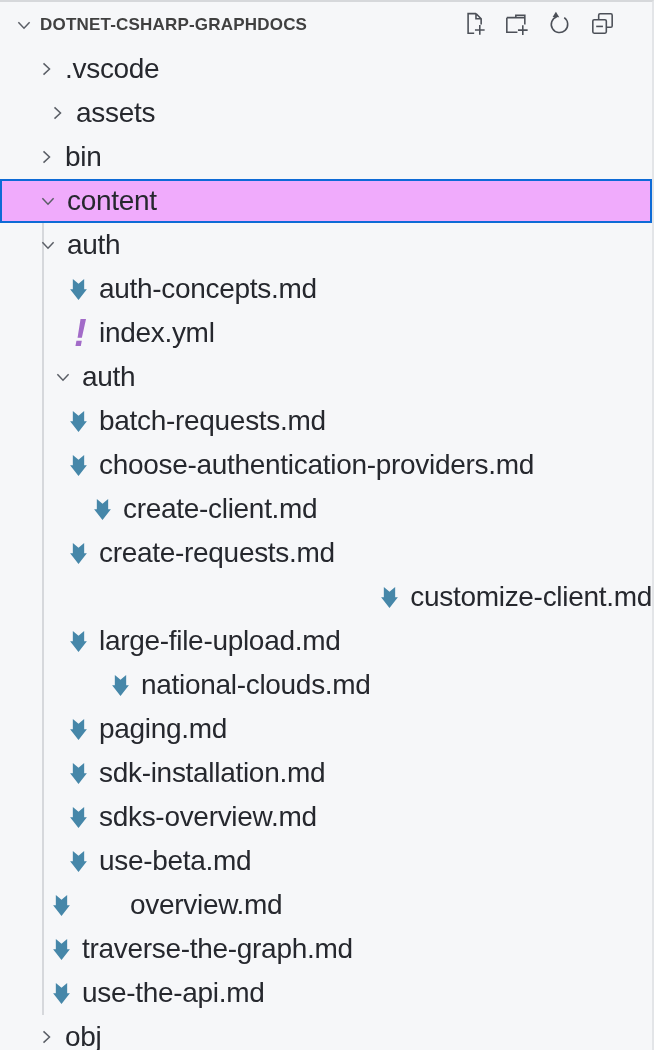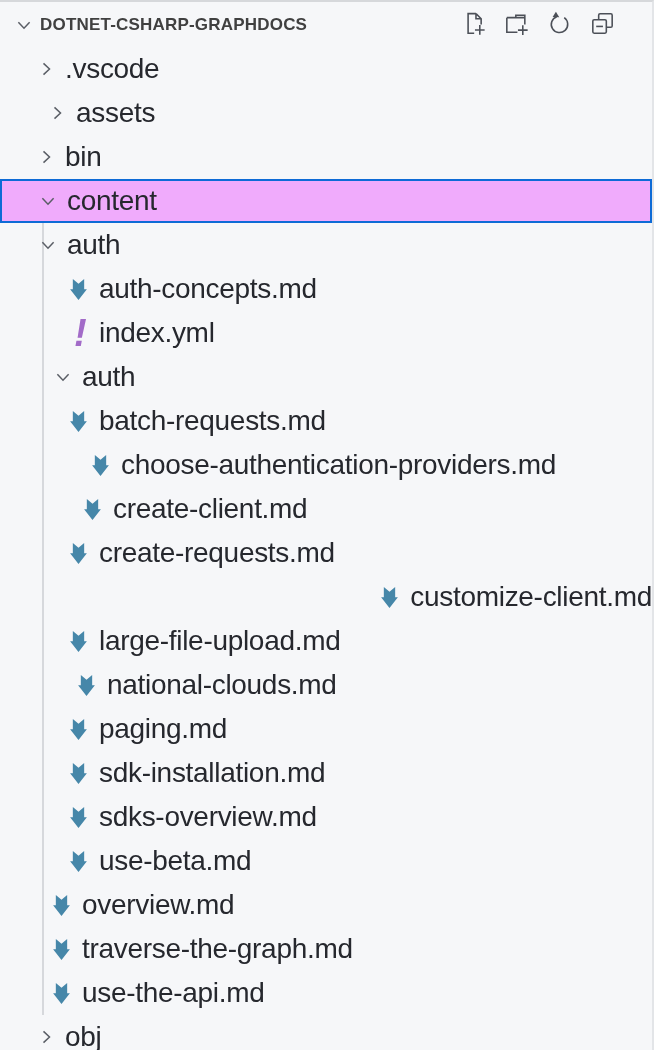--- a/index.html
+++ b/index.html
@@ -172,30 +172,30 @@
 
   <div class="row" style="padding-left: 70px;">
     <span class="iconbox">
           <svg width="17" height="21" viewBox="0 0 16 20">
             <polygon points="2.6,0 8,4.6 13.4,0 13.4,9.8 16,9.8 8,20 0,9.8 2.6,9.8" fill="#4687a9"></polygon>
           </svg>
         </span>
     <span class="label">batch-requests.md</span>
   </div>
 
-  <div class="row" style="padding-left: 92px;">
+  <div class="row" style="padding-left: 70px;">
     <span class="iconbox">
           <svg width="17" height="21" viewBox="0 0 16 20">
             <polygon points="2.6,0 8,4.6 13.4,0 13.4,9.8 16,9.8 8,20 0,9.8 2.6,9.8" fill="#4687a9"></polygon>
           </svg>
         </span>
     <span class="label">choose-authentication-providers.md</span>
   </div>
 
-  <div class="row" style="padding-left: 68px; margin-left: 16px;">
+  <div class="row" style="padding-left: 94px;">
     <span class="iconbox">
           <svg width="17" height="21" viewBox="0 0 16 20">
             <polygon points="2.6,0 8,4.6 13.4,0 13.4,9.8 16,9.8 8,20 0,9.8 2.6,9.8" fill="#4687a9"></polygon>
           </svg>
         </span>
     <span class="label">create-client.md</span>
   </div>
 
   <div class="row" style="padding-left: 70px;">
     <span class="iconbox">
@@ -217,21 +217,21 @@
 
   <div class="row" style="padding-left: 70px;">
     <span class="iconbox">
           <svg width="17" height="21" viewBox="0 0 16 20">
             <polygon points="2.6,0 8,4.6 13.4,0 13.4,9.8 16,9.8 8,20 0,9.8 2.6,9.8" fill="#4687a9"></polygon>
           </svg>
         </span>
     <span class="label">large-file-upload.md</span>
   </div>
 
-  <div class="row" style="padding-left: 78px;">
+  <div class="row" style="padding-left: 112px;">
     <span class="iconbox">
           <svg width="17" height="21" viewBox="0 0 16 20">
             <polygon points="2.6,0 8,4.6 13.4,0 13.4,9.8 16,9.8 8,20 0,9.8 2.6,9.8" fill="#4687a9"></polygon>
           </svg>
         </span>
     <span class="label">national-clouds.md</span>
   </div>
 
   <div class="row" style="padding-left: 70px;">
     <span class="iconbox">
@@ -262,44 +262,44 @@
 
   <div class="row" style="padding-left: 70px;">
     <span class="iconbox">
           <svg width="17" height="21" viewBox="0 0 16 20">
             <polygon points="2.6,0 8,4.6 13.4,0 13.4,9.8 16,9.8 8,20 0,9.8 2.6,9.8" fill="#4687a9"></polygon>
           </svg>
         </span>
     <span class="label">use-beta.md</span>
   </div>
 
+  <div class="row" style="padding-left: 53px; gap: 48px;">
+    <span class="iconbox">
+          <svg width="17" height="21" viewBox="0 0 16 20">
+            <polygon points="2.6,0 8,4.6 13.4,0 13.4,9.8 16,9.8 8,20 0,9.8 2.6,9.8" fill="#4687a9"></polygon>
+          </svg>
+        </span>
+    <span class="label">overview.md</span>
+  </div>
+
   <div class="row" style="padding-left: 53px;">
     <span class="iconbox">
           <svg width="17" height="21" viewBox="0 0 16 20">
             <polygon points="2.6,0 8,4.6 13.4,0 13.4,9.8 16,9.8 8,20 0,9.8 2.6,9.8" fill="#4687a9"></polygon>
           </svg>
         </span>
-    <span class="label">overview.md</span>
+    <span class="label">traverse-the-graph.md</span>
   </div>
 
   <div class="row" style="padding-left: 53px;">
     <span class="iconbox">
           <svg width="17" height="21" viewBox="0 0 16 20">
             <polygon points="2.6,0 8,4.6 13.4,0 13.4,9.8 16,9.8 8,20 0,9.8 2.6,9.8" fill="#4687a9"></polygon>
           </svg>
         </span>
-    <span class="label">traverse-the-graph.md</span>
-  </div>
-
-  <div class="row" style="padding-left: 53px;">
-    <span class="iconbox">
-          <svg width="17" height="21" viewBox="0 0 16 20">
-            <polygon points="2.6,0 8,4.6 13.4,0 13.4,9.8 16,9.8 8,20 0,9.8 2.6,9.8" fill="#4687a9"></polygon>
-          </svg>
-        </span>
     <span class="label">use-the-api.md</span>
   </div>
 
   <div class="row" style="padding-left: 36px;">
     <span class="iconbox">
           <svg width="20" height="20" viewBox="0 0 16 16" fill="none">
             <path d="M6 3.5 L10.8 8 L6 12.5" stroke="#5a5e66" stroke-width="1.2"></path>
           </svg>
         </span>
     <span class="label">obj</span>

